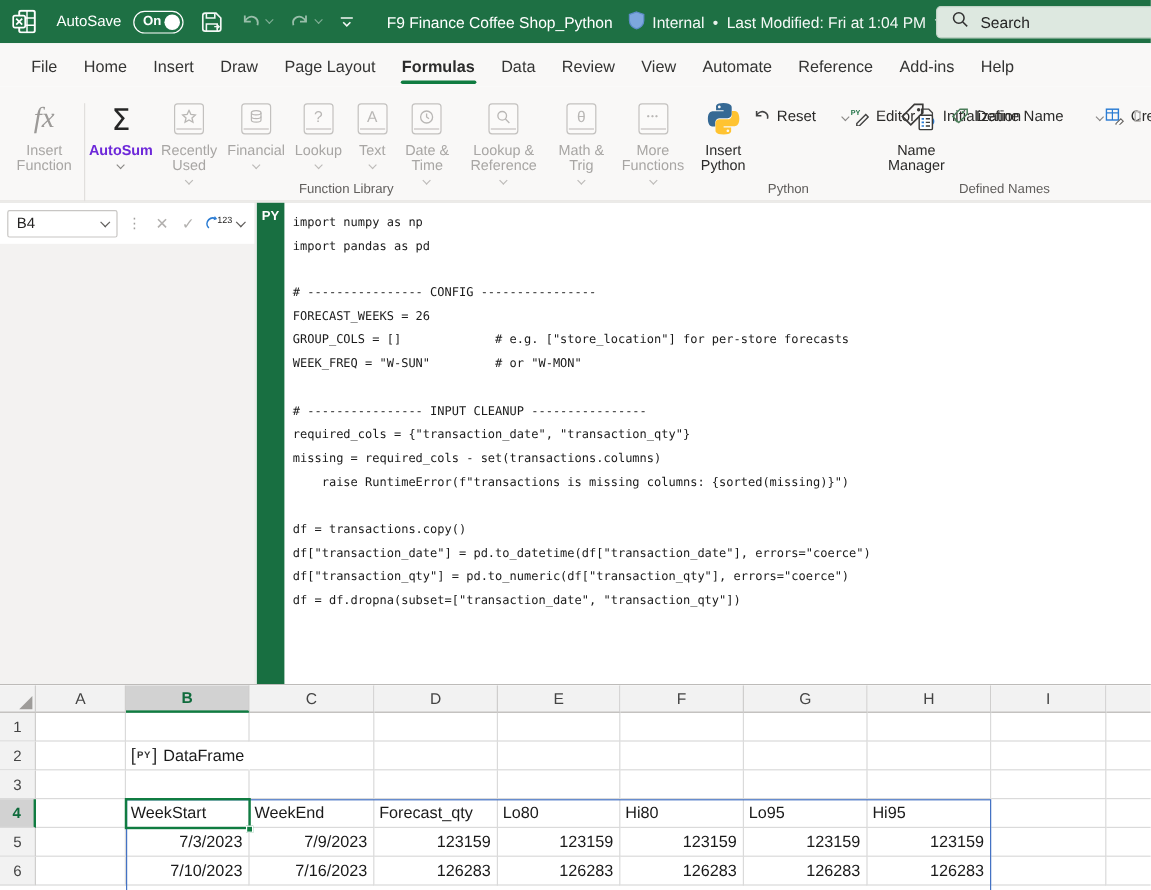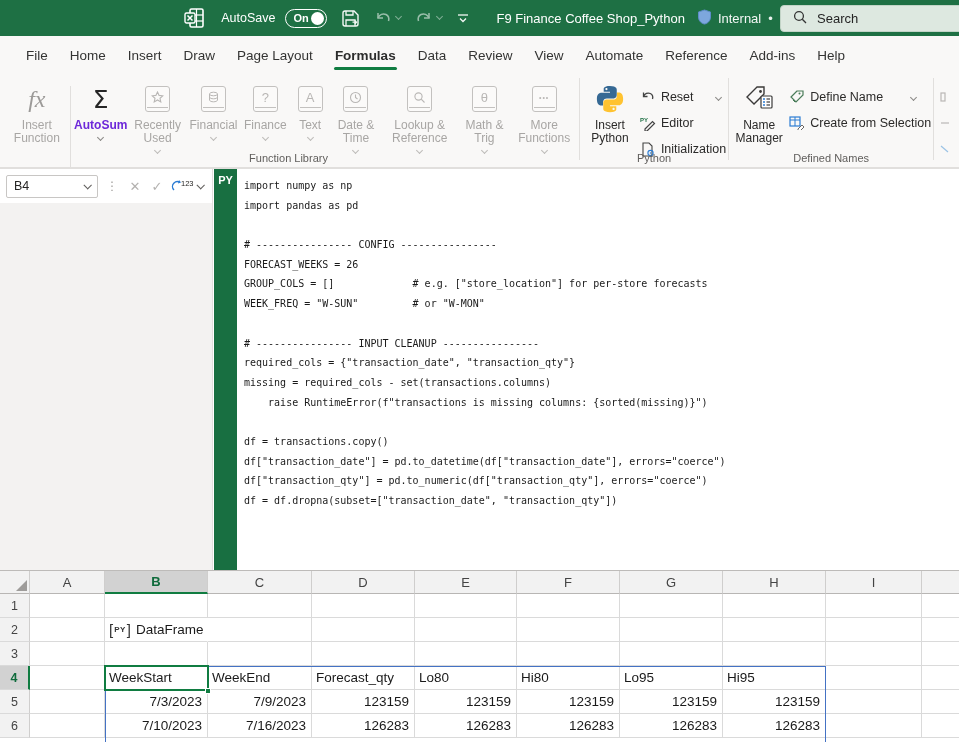--- a/index.html
+++ b/index.html
@@ -1,21 +1,21 @@
 <!DOCTYPE html>
 <html><head>
 <meta charset="utf-8">
 <style>
   * { margin:0; padding:0; box-sizing:border-box; }
   html,body { width:959px; height:742px; overflow:hidden; background:#fff;
     font-family:"Liberation Sans", sans-serif; -webkit-font-smoothing:antialiased; }
 
   
   .titlebar { position:absolute; left:0; top:0; width:959px; height:36px;
-    background:#1e7044; display:flex; align-items:center; color:#fff;justify-content:flex-end; }
+    background:#1e7044; display:flex; align-items:center; color:#fff; }
   .tb-appicon { width:22px; height:22px; margin-left:9px; display:flex; align-items:center; justify-content:center; }
   .autosave-label { font-size:12.5px; margin-left:16px; }
   .toggle { margin-left:10px; width:42px; height:19px; border:1.5px solid #fff; border-radius:10px;
     display:flex; align-items:center; position:relative; }
   .toggle-on-text { font-size:11px; font-weight:bold; margin-left:7px; }
   .toggle-knob { position:absolute; right:2px; width:13px; height:13px; border-radius:50%; background:#fff; }
   .qat-btn { margin-left:14px; display:flex; align-items:center; opacity:.95; }
   .qat-btn.dim { opacity:.55; }
   .tiny-chev { display:inline-block; width:5px; height:5px; border-right:1.2px solid #fff;
     border-bottom:1.2px solid #fff; transform:rotate(45deg); margin-left:4px; margin-top:-3px; opacity:.8; }
@@ -53,21 +53,21 @@
   .chev { display:inline-block; width:5px; height:5px; border-right:1.3px solid #8a8886;
     border-bottom:1.3px solid #8a8886; transform:rotate(45deg); margin-left:2px; vertical-align:2px; }
   .bigbtn.disabled .chev { border-color:#bdbbb9; }
   .chev-below { display:block; margin:3px auto 0 auto; }
   .fx-glyph { font-family:"Liberation Serif", serif; font-style:italic; font-size:24px; color:#9c9a98; }
   .sigma-glyph { font-size:25px; color:#262626; font-family:"DejaVu Sans", sans-serif; }
   .book { width:25px; height:26px; border:1.4px solid #c3c1bf; border-radius:3px; background:#fbfaf9;
     position:relative; display:flex; align-items:center; justify-content:center; }
   .book::after { content:""; position:absolute; left:1px; right:1px; bottom:3px; height:1.4px; background:#c3c1bf; }
   .book .sym { color:#b9b7b5; font-size:13px; line-height:1; margin-bottom:4px; }
-  .smallrows { display:flex; flex-direction:column; justify-content:flex-start; padding-top:4px; }
+  .smallrows { display:flex; flex-direction:row; justify-content:flex-start; padding-top:4px; }
   .smallrow { display:flex; align-items:center; height:26px; font-size:12.5px; color:#2b2a29; white-space:nowrap; }
   .smallrow .sicon { width:20px; display:flex; justify-content:center; margin-right:3px; }
 
   
   .fxregion { position:absolute; left:0; top:168px; width:959px; height:403px;
     border-top:1px solid #e1dfdd; border-bottom:1px solid #bdbbb9; background:#fff; }
   .fx-left { position:absolute; left:0; top:0; width:213px; height:100%; border-right:1px solid #e1dfdd; }
   .fx-left-bottom { position:absolute; left:0; top:34px; width:100%; bottom:0; background:#f3f2f1; }
   .nb-row { position:absolute; left:0; top:0; width:100%; height:34px; background:#fff;
     display:flex; align-items:center; }
@@ -244,21 +244,21 @@
         </div>
       <span class="lbl">Financial</span>
       <span class="chev chev-below"></span>
     </div>
     <div class="bigbtn disabled" style="width:50px;">
       <div class="icon-area">
           <div class="book">
         <span class="sym">?</span>
       </div>
         </div>
-      <span class="lbl">Finance</span>
+      <span class="lbl">Lookup</span>
       <span class="chev chev-below"></span>
     </div>
     <div class="bigbtn disabled" style="width:40px;">
       <div class="icon-area">
           <div class="book">
         <span class="sym">A</span>
       </div>
         </div>
       <span class="lbl">Text</span>
       <span class="chev chev-below"></span>

